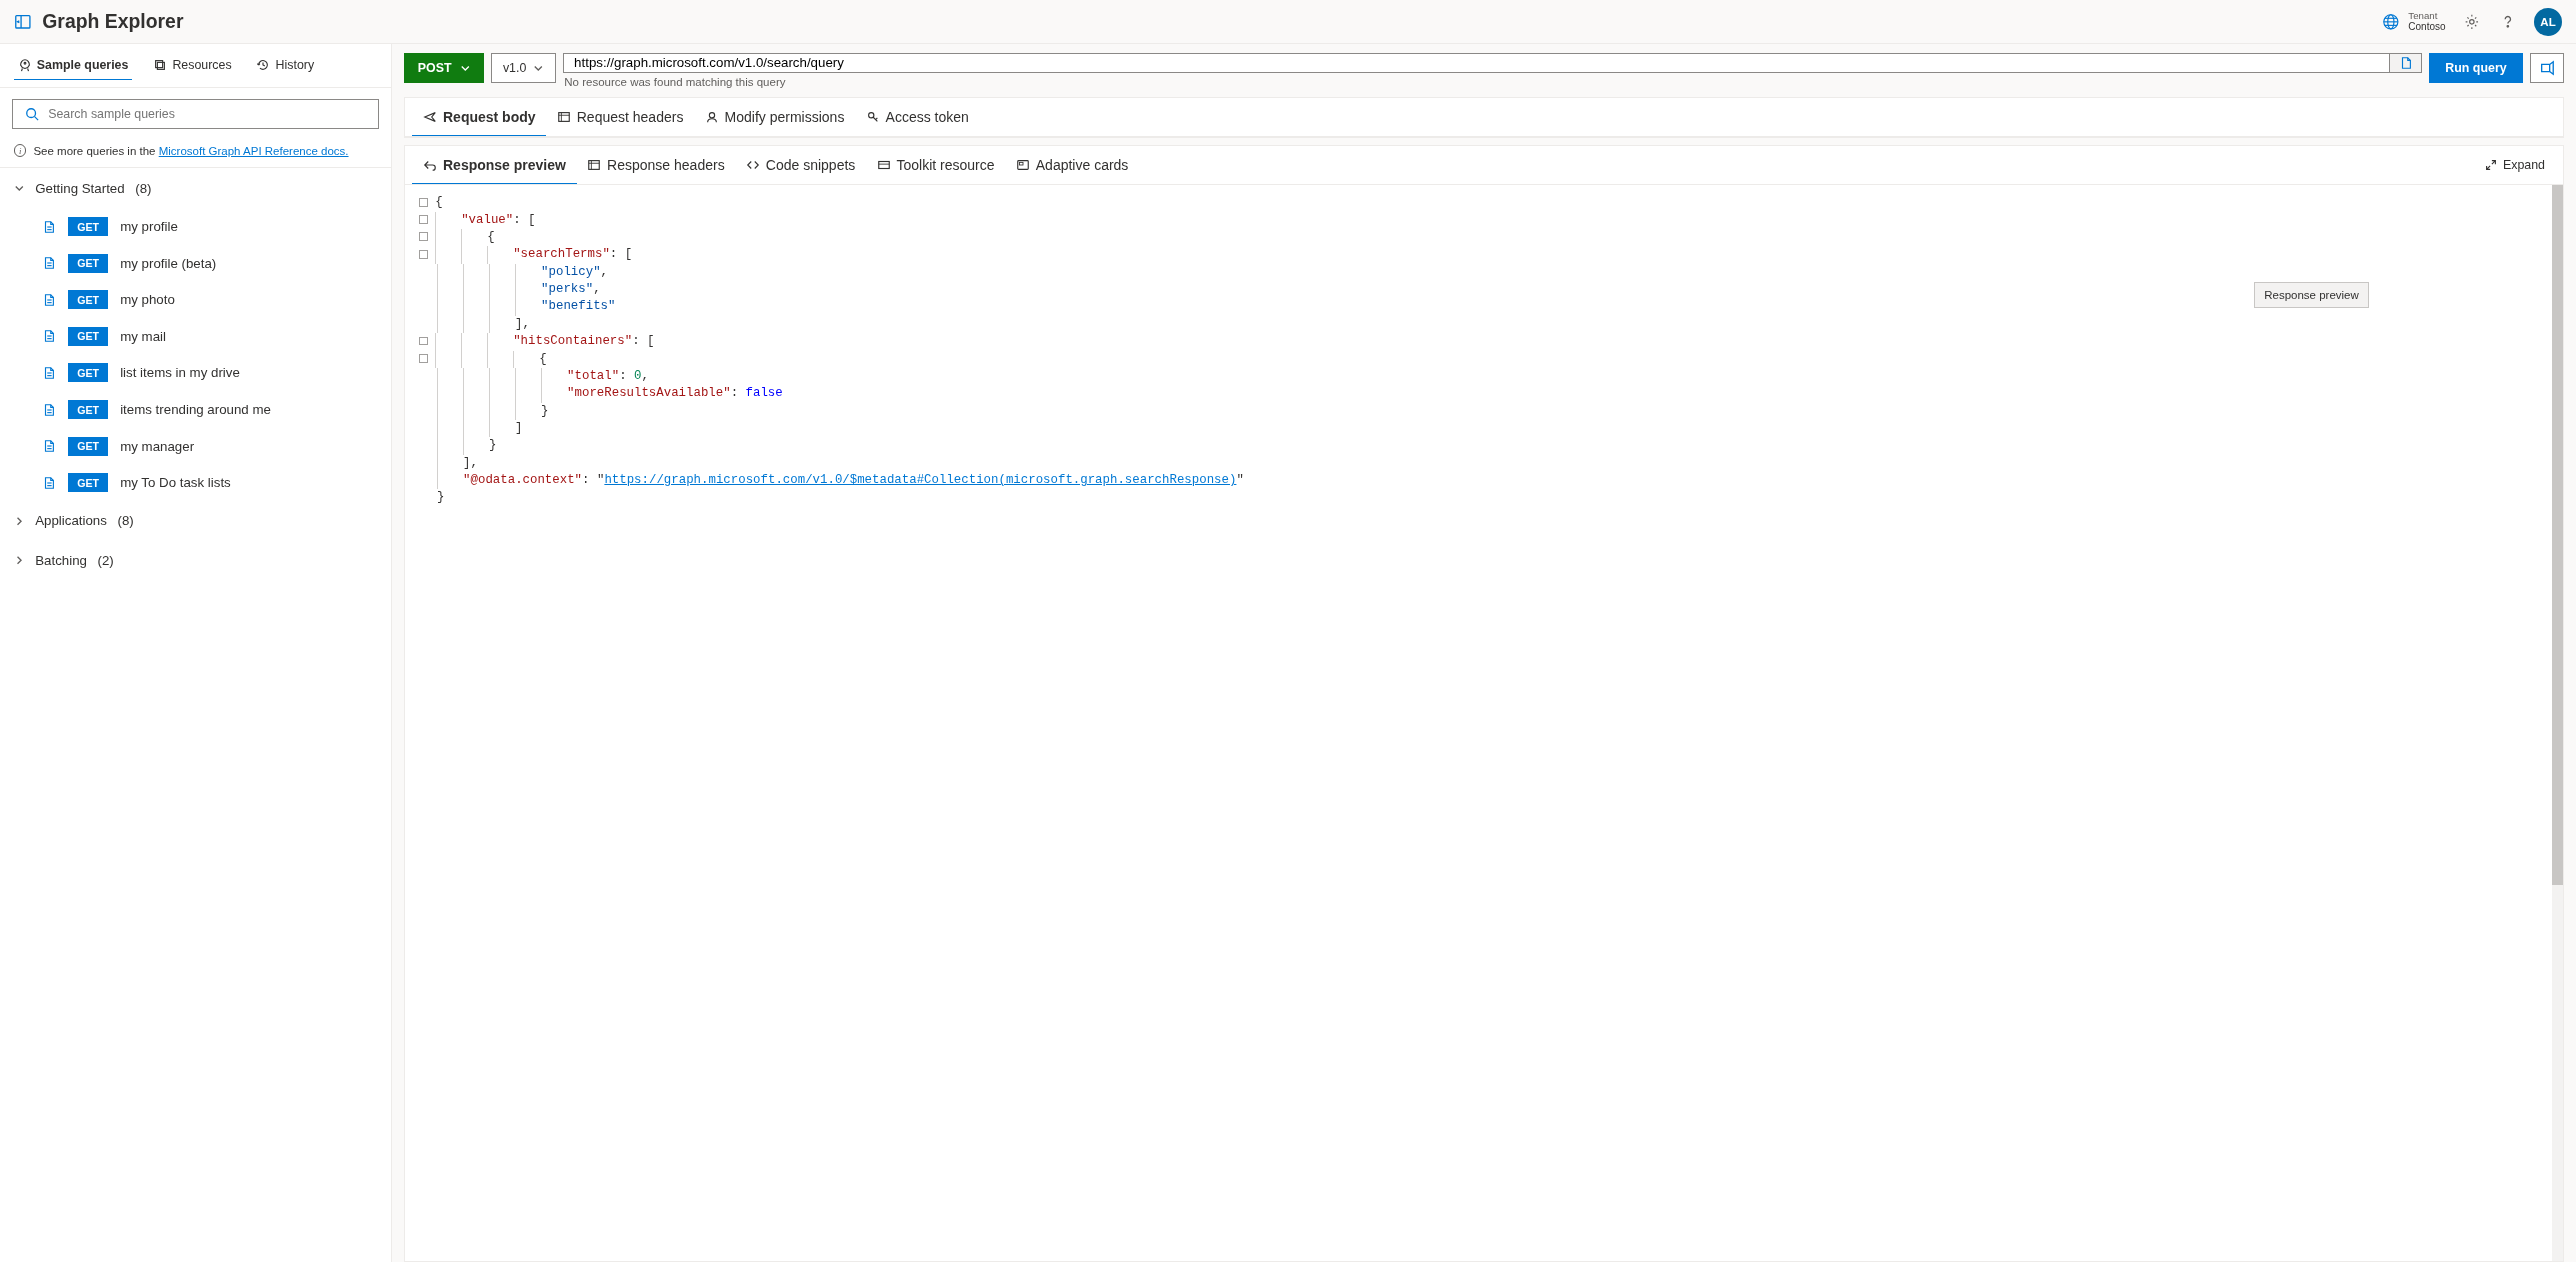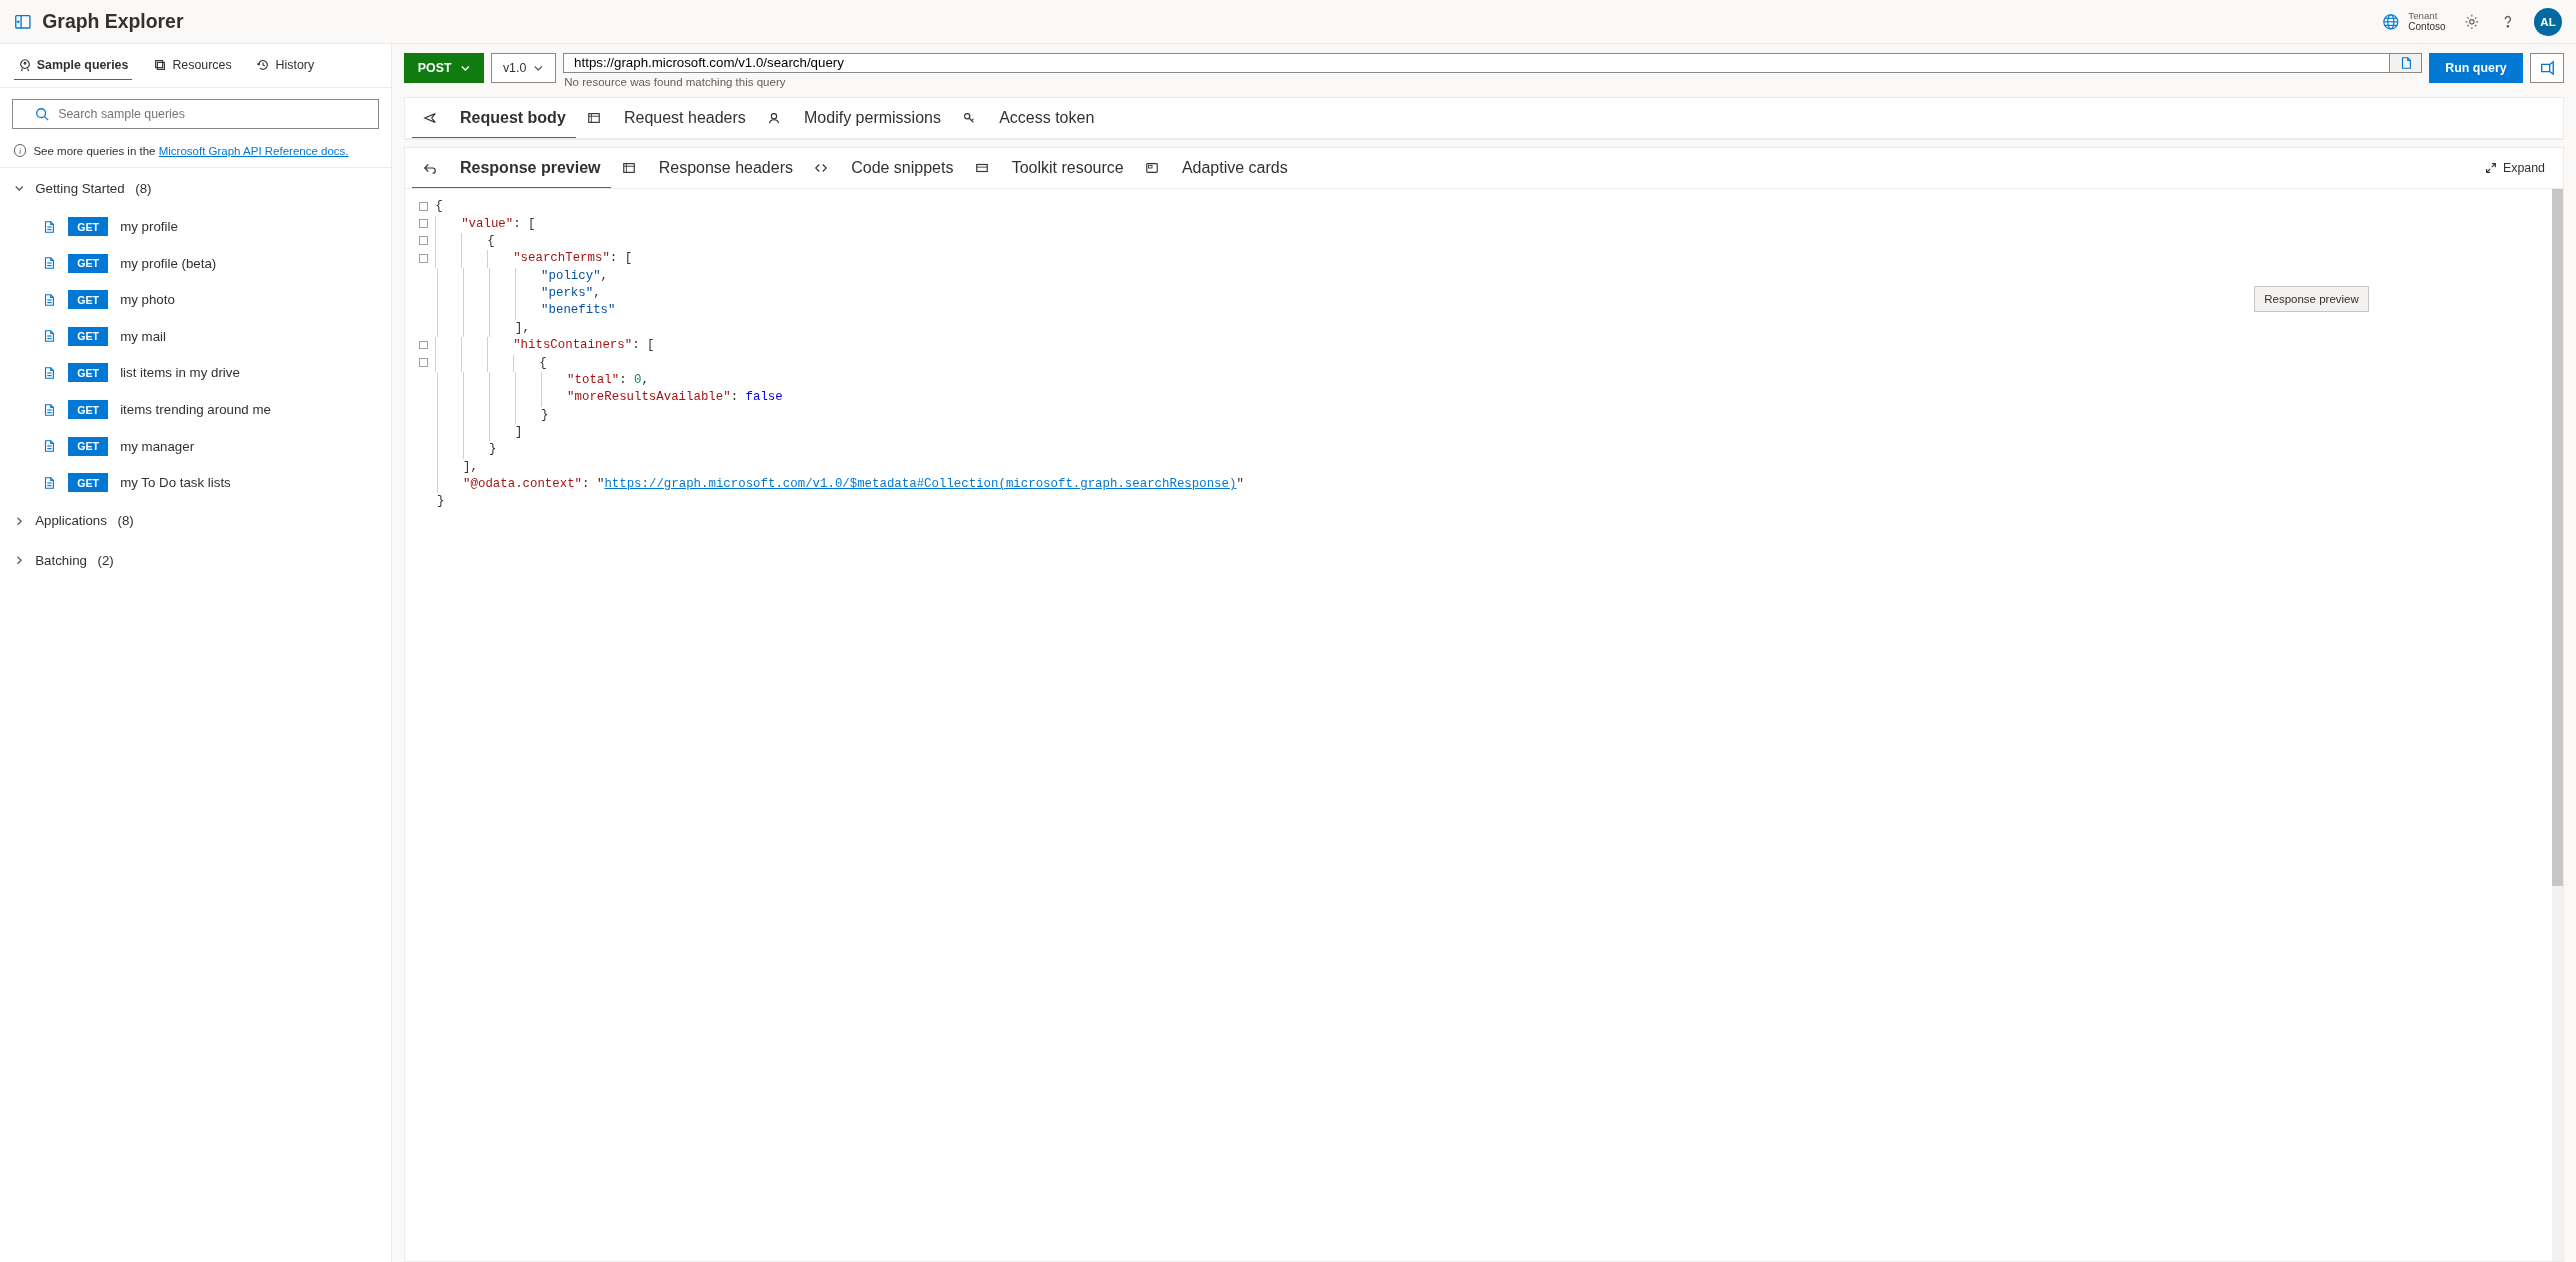--- a/index.html
+++ b/index.html
@@ -24,21 +24,21 @@
   .content { flex: 1; display: flex; flex-direction: column; padding: 8.8px 12.4px 0 12.4px; overflow: hidden; }
 
   
   .sidebar-tabs { display: flex; gap: 17.7px; padding: 0 14px 7px 14px; border-bottom: 0.9px solid #edebe9; }
   .sidebar-tab { display: flex; align-items: center; gap: 5.3px; padding: 7px 3.5px; font-size: 12.4px; color: #323130; cursor: pointer; border-bottom: 1.8px solid transparent; }
   .sidebar-tab.active { border-bottom-color: #0078d4; font-weight: 600; }
   .sidebar-tab svg { width: 14px; height: 14px; }
 
   
   .search-wrap { padding: 10.6px 12.4px; }
-  .search-box { display: flex; align-items: center; border: 0.9px solid #8a8886; height: 30px; padding: 0 22px; background: #fff; }
+  .search-box { display: flex; align-items: center; border: 0.9px solid #8a8886; height: 30px; padding: 0 12px; background: #fff; }
   .search-box svg { width: 14px; height: 14px; color: #0078d4; margin-right: 8.8px; }
   .search-box input { border: none; outline: none; flex: 1; font-size: 12.4px; background: transparent; }
 
   
   .info-line { display: flex; align-items: center; gap: 7px; padding: 5.3px 14px 10.6px 14px; font-size: 11.5px; color: #323130; border-bottom: 0.9px solid #edebe9; }
   .info-line a { color: #0078d4; text-decoration: underline; }
   .info-icon { width: 12.4px; height: 12.4px; border: 0.9px solid #605e5c; border-radius: 50%; display: inline-flex; align-items: center; justify-content: center; font-size: 8.8px; font-style: italic; font-family: serif; color: #605e5c; flex-shrink: 0; }
 
   
   .category { }
@@ -58,21 +58,21 @@
   .url-input-row { display: flex; border: 0.9px solid #8a8886; height: 20px; background: #ec4899; }
   .url-input { flex: 1; border: none; outline: none; padding: 0 10.6px; font-size: 13.3px; }
   .url-doc-btn { width: 32px; border-left: 0.9px solid #8a8886; background: #f3f2f1; display: flex; align-items: center; justify-content: center; cursor: pointer; }
   .url-hint { font-size: 11.5px; color: #605e5c; padding: 3.5px 0 0 1.8px; }
   .run-btn { background: #0078d4; color: #fff; border: none; height: 30px; padding: 0 16px; font-size: 12.4px; font-weight: 600; cursor: pointer; }
   .share-btn { border: 0.9px solid #8a8886; background: #fff; height: 30px; width: 34px; display: flex; align-items: center; justify-content: center; cursor: pointer; color: #0078d4; }
 
   
   .panel { border: 0.9px solid #edebe9; background: #fff; margin-top: 8.8px; }
   .tab-row { display: flex; border-bottom: 0.9px solid #edebe9; padding: 0 7px; }
-  .tab { display: flex; align-items: center; gap: 23px; padding: 10.6px 10.6px; font-size: 16px; cursor: pointer; border-bottom: 1.8px solid transparent; color: #323130; }
+  .tab { display: flex; align-items: center; gap: 6px; padding: 10.6px 10.6px; font-size: 14px; cursor: pointer; border-bottom: 1.8px solid transparent; color: #323130; }
   .tab.active { border-bottom-color: #0078d4; font-weight: 600; }
   .tab svg { width: 14px; height: 14px; }
 
   
   .status-bar { display: flex; align-items: center; background: #dff6dd; border: 0.9px solid #c9ecc5; height: 35px; padding: 0 12.4px; margin-top: 7px; position: relative; }
   .status-bar svg { width: 16px; height: 16px; color: #107c10; margin-right: 8.8px; }
   .status-bar .close { margin-left: auto; cursor: pointer; color: #605e5c; }
 
   
   .response-panel { flex: 1; border: 0.9px solid #edebe9; background: #fff; margin-top: 7px; display: flex; flex-direction: column; overflow: hidden; }

